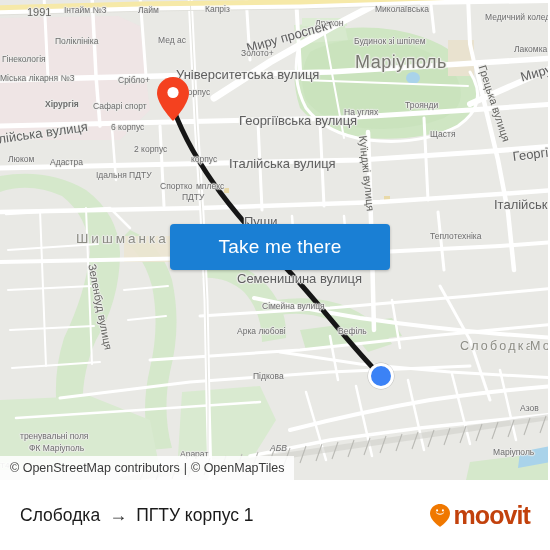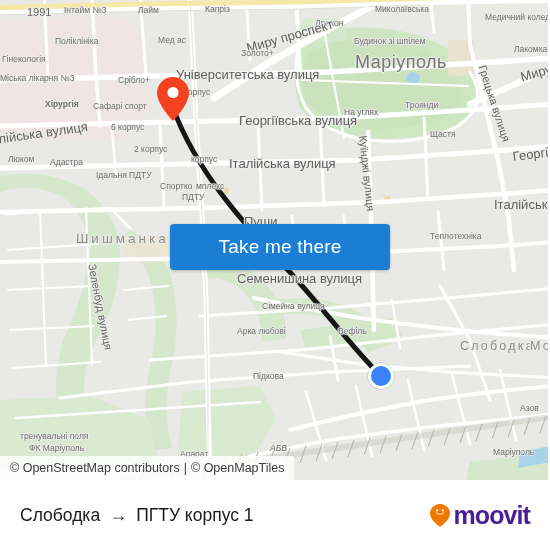--- a/index.html
+++ b/index.html
@@ -81,21 +81,21 @@
     display:flex;align-items:center;justify-content:space-between;
     padding:0 20px;box-sizing:border-box;
   }
   .route-title{
     display:flex;align-items:center;gap:9px;
     font-size:17.5px;color:#1a1a1a;
   }
   .route-title .arrow{font-size:18px;color:#2b2b2b;line-height:1;}
   .brand{display:flex;align-items:center;gap:1px;}
   .brand-word{
-    font-size:25px;font-weight:bold;color:#4c1d95;letter-spacing:-.9px;
+    font-size:25px;font-weight:bold;color:#c2410c;letter-spacing:-.9px;
     font-family:"Liberation Sans", sans-serif;
   }
 </style>
 </head>
 <body>
 
 <div id="app">
 
   <div class="map">
 

